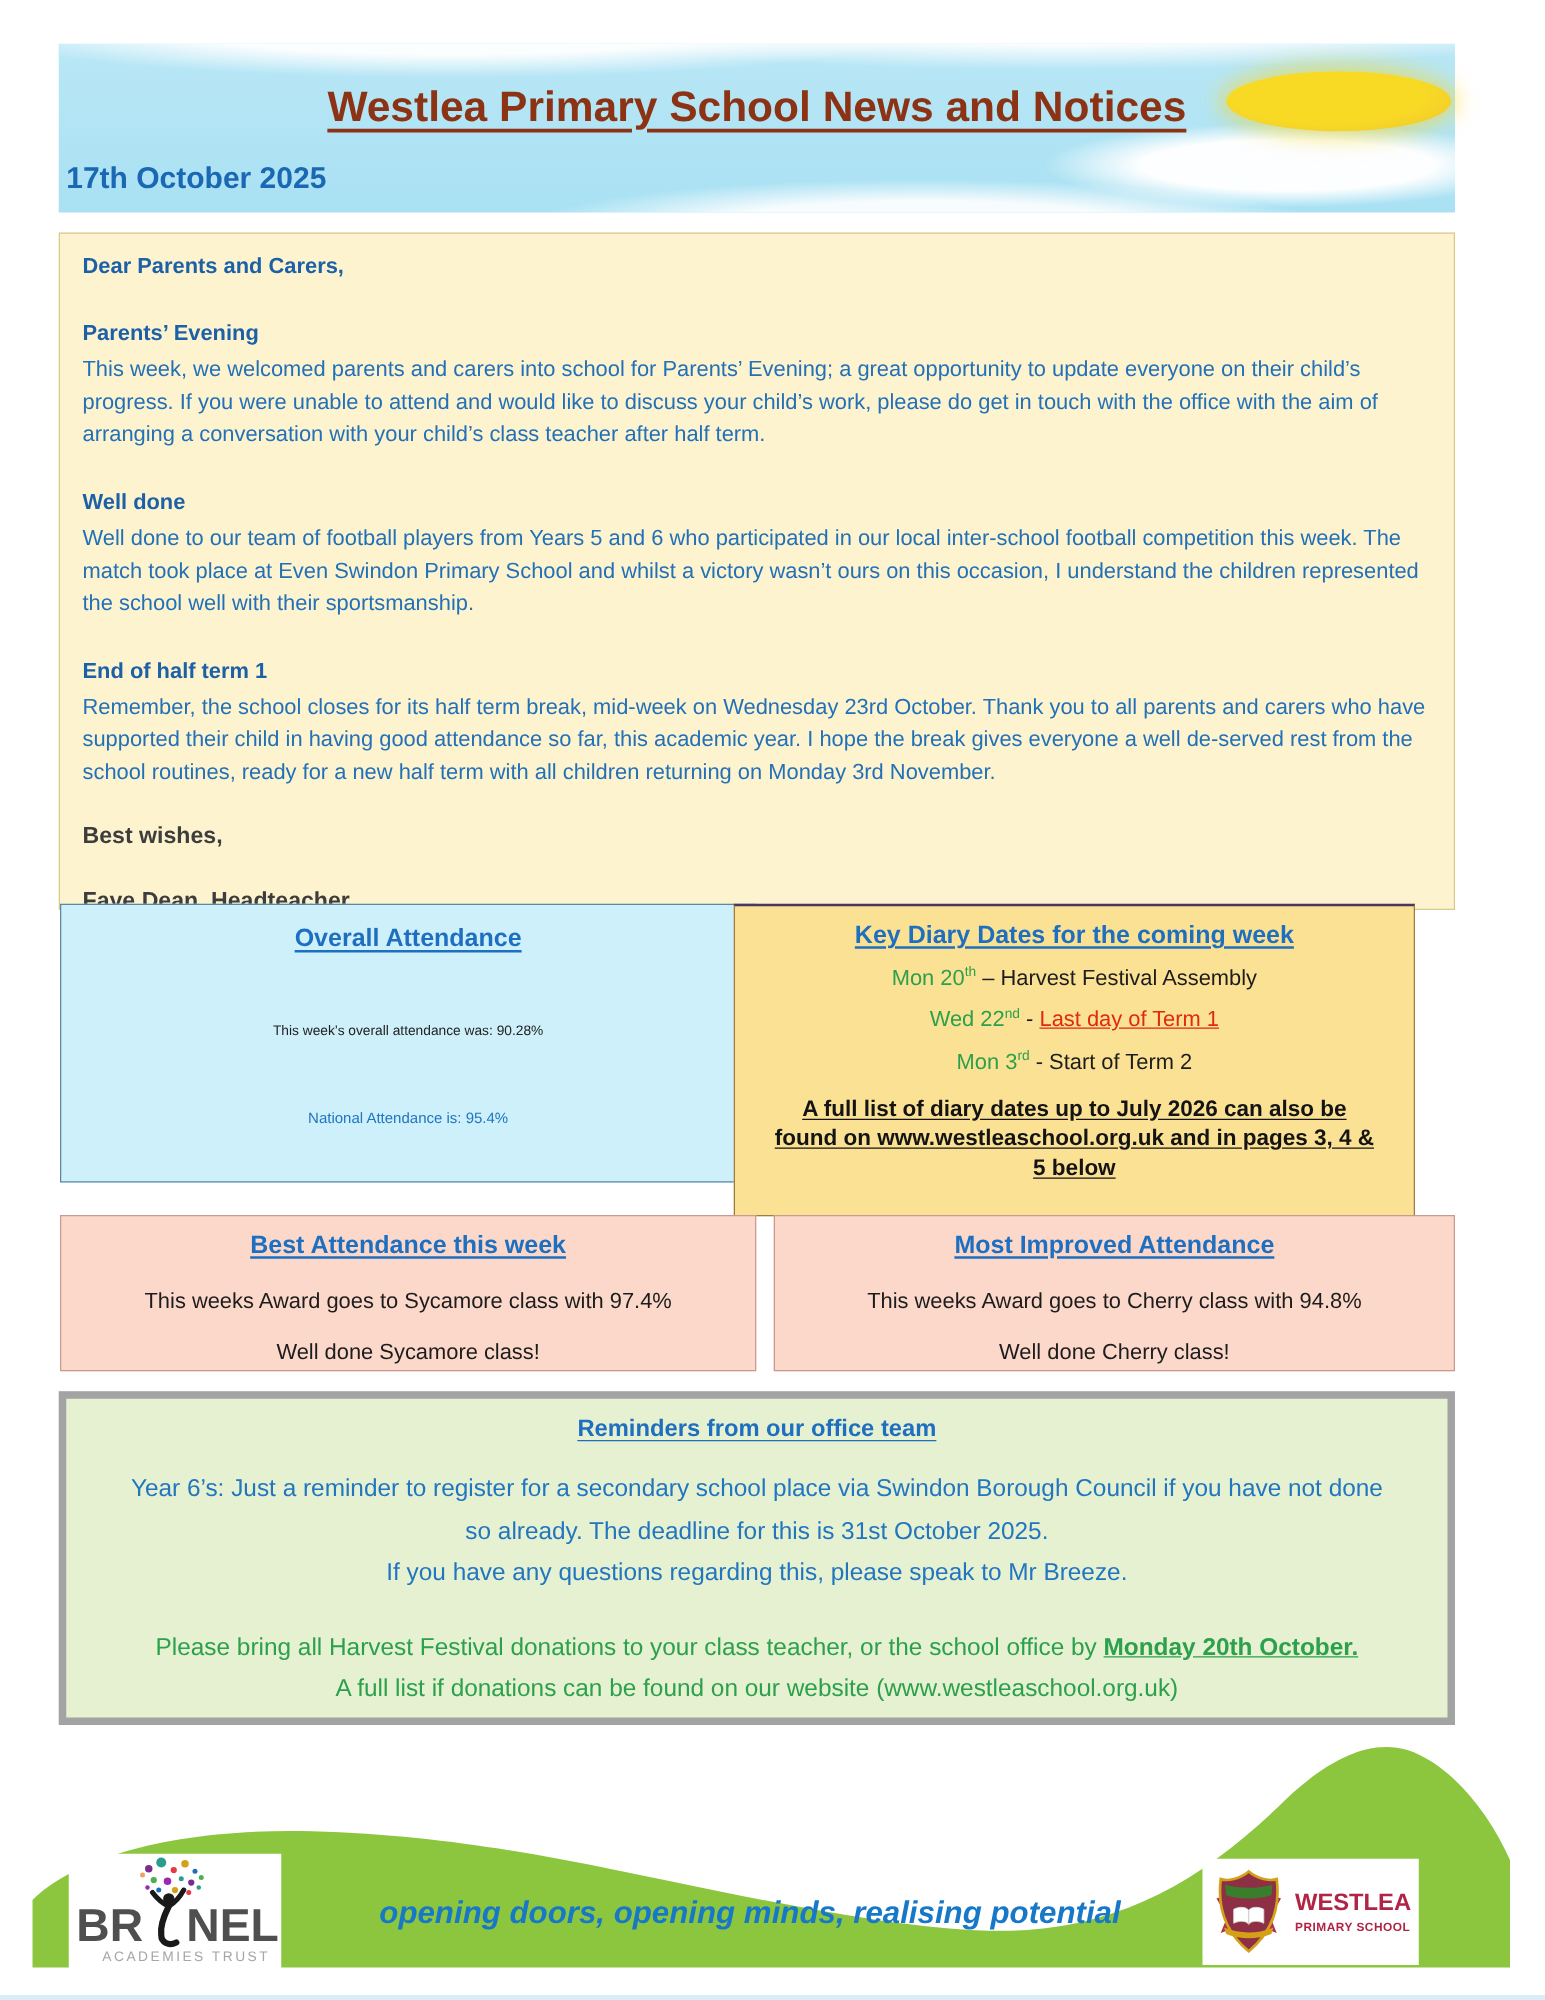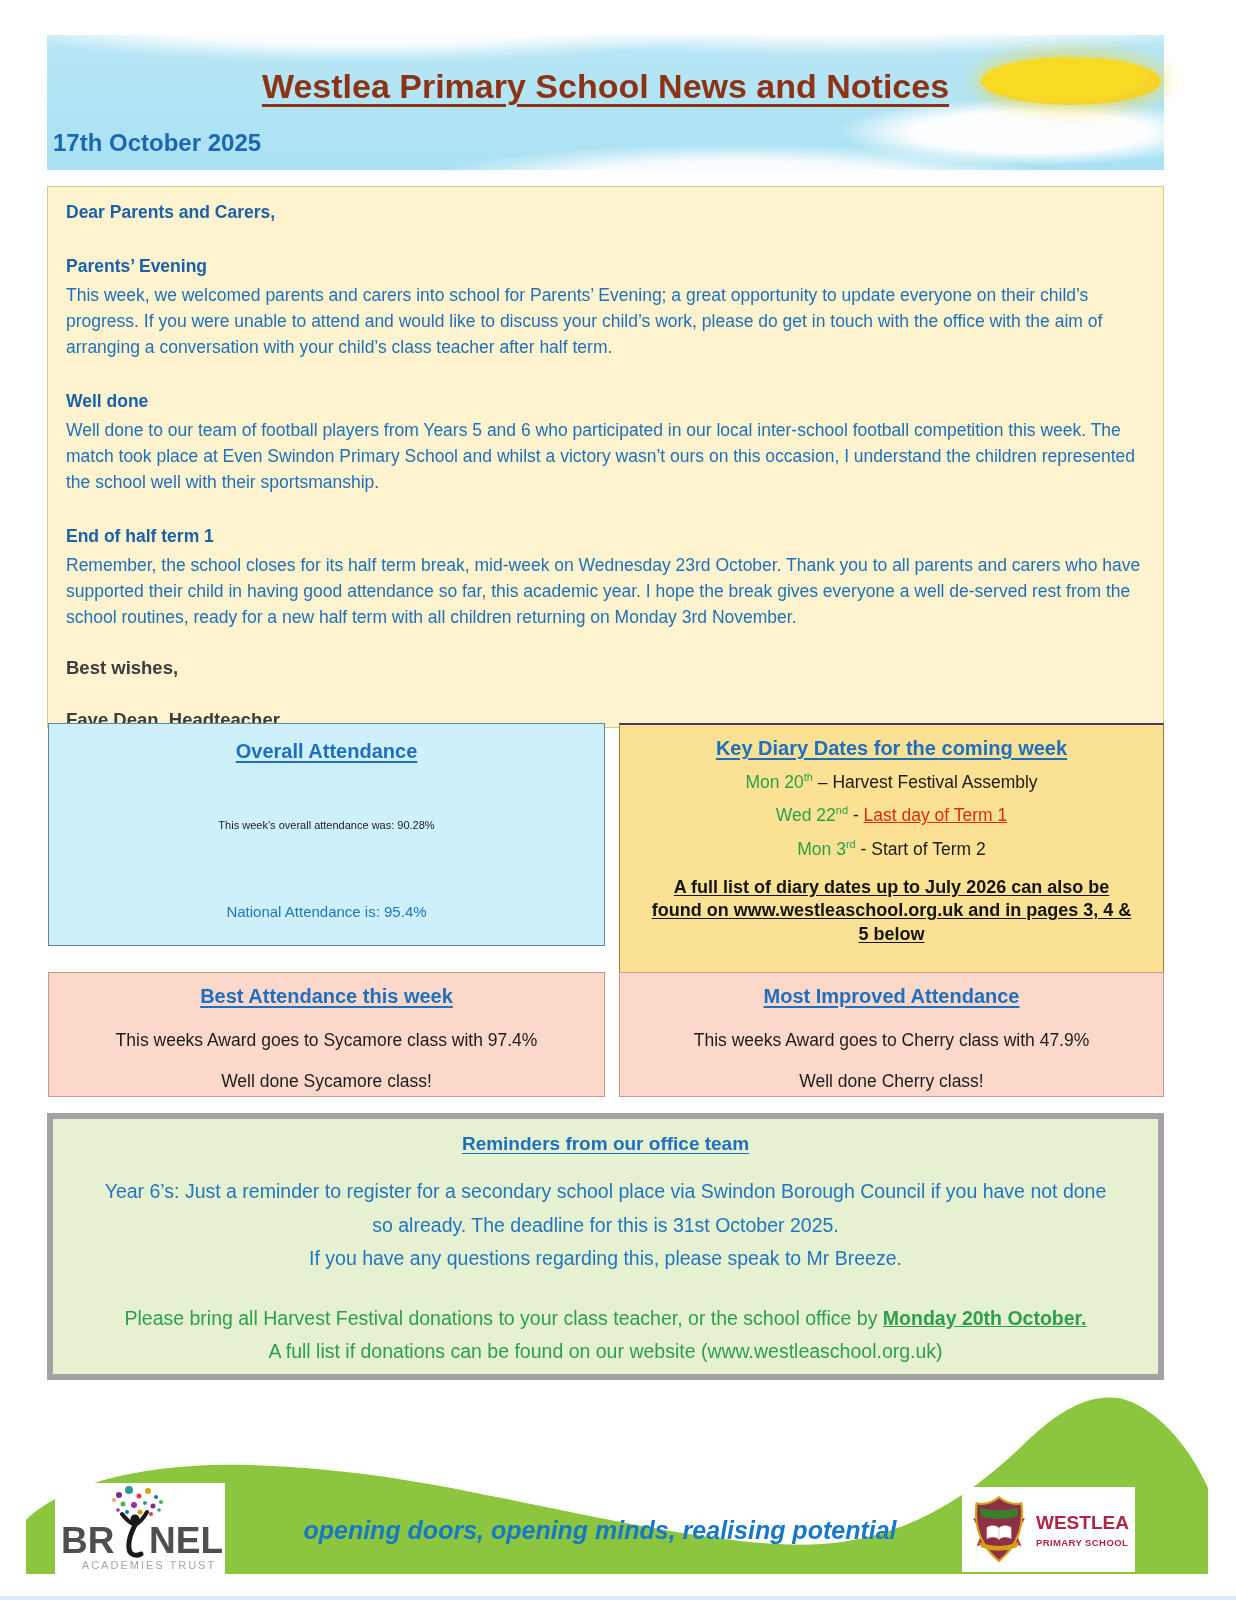--- a/index.html
+++ b/index.html
@@ -50,24 +50,24 @@
   .box-title {
     font-size:20px; font-weight:bold; color:#1f6fc0;
     text-decoration:underline; text-underline-offset:3px;
   }
   .box-blue {
     left:48px; top:723px; width:557px; height:223px;
     background:#cdf0fb; border:1px solid #5b87a0;
   }
   .box-blue .box-title { margin-top:16px; }
   .box-blue .week-line { margin-top:56px; font-size:11px; color:#222222; }
-  .box-blue .national-line { margin-top:72px; font-size:15px; color:#2276c0; }
+  .box-blue .national-line { margin-top:56px; font-size:12px; color:#2276c0; }
 
   .box-yellow {
-    left:619px; top:723px; width:545px; height:284px;
+    left:587px; top:723px; width:545px; height:250px;
     background:#fbe193; border:1px solid #9a7d45; border-top:2px solid #4a3566;
   }
   .box-yellow .box-title { margin-top:12px; }
   .diary-lines { margin-top:6px; font-size:17.5px; line-height:1.9; color:#1c1c1c; }
   .g { color:#2ca04c; }
   .red-u { color:#e02a10; text-decoration:underline; }
   .sup { vertical-align:super; font-size:11px; }
   .diary-note {
     margin:10px auto 0 auto; width:90%;
     font-size:18px; font-weight:bold; color:#141414; line-height:1.3;
@@ -156,21 +156,21 @@
   </div>
 
   <div class="box box-pink left">
     <div class="box-title">Best Attendance this week</div>
     <div class="award-line">This weeks Award goes to Sycamore class with 97.4%</div>
     <div class="well-done-line">Well done Sycamore class!</div>
   </div>
 
   <div class="box box-pink right">
     <div class="box-title">Most Improved Attendance</div>
-    <div class="award-line">This weeks Award goes to Cherry class with 47.9%</div>
+    <div class="award-line">This weeks Award goes to Cherry class with 94.8%</div>
     <div class="well-done-line">Well done Cherry class!</div>
   </div>
 
   <div class="box box-green">
     <div class="box-title">Reminders from our office team</div>
     <div class="reminder-blue">
       <div>Year 6’s: Just a reminder to register for a secondary school place via Swindon Borough Council if you have not done so already.  The deadline for this is 31st October 2025.</div>
       <div>If you have any questions regarding this, please speak to Mr Breeze.</div>
     </div>
     <div class="reminder-green">

